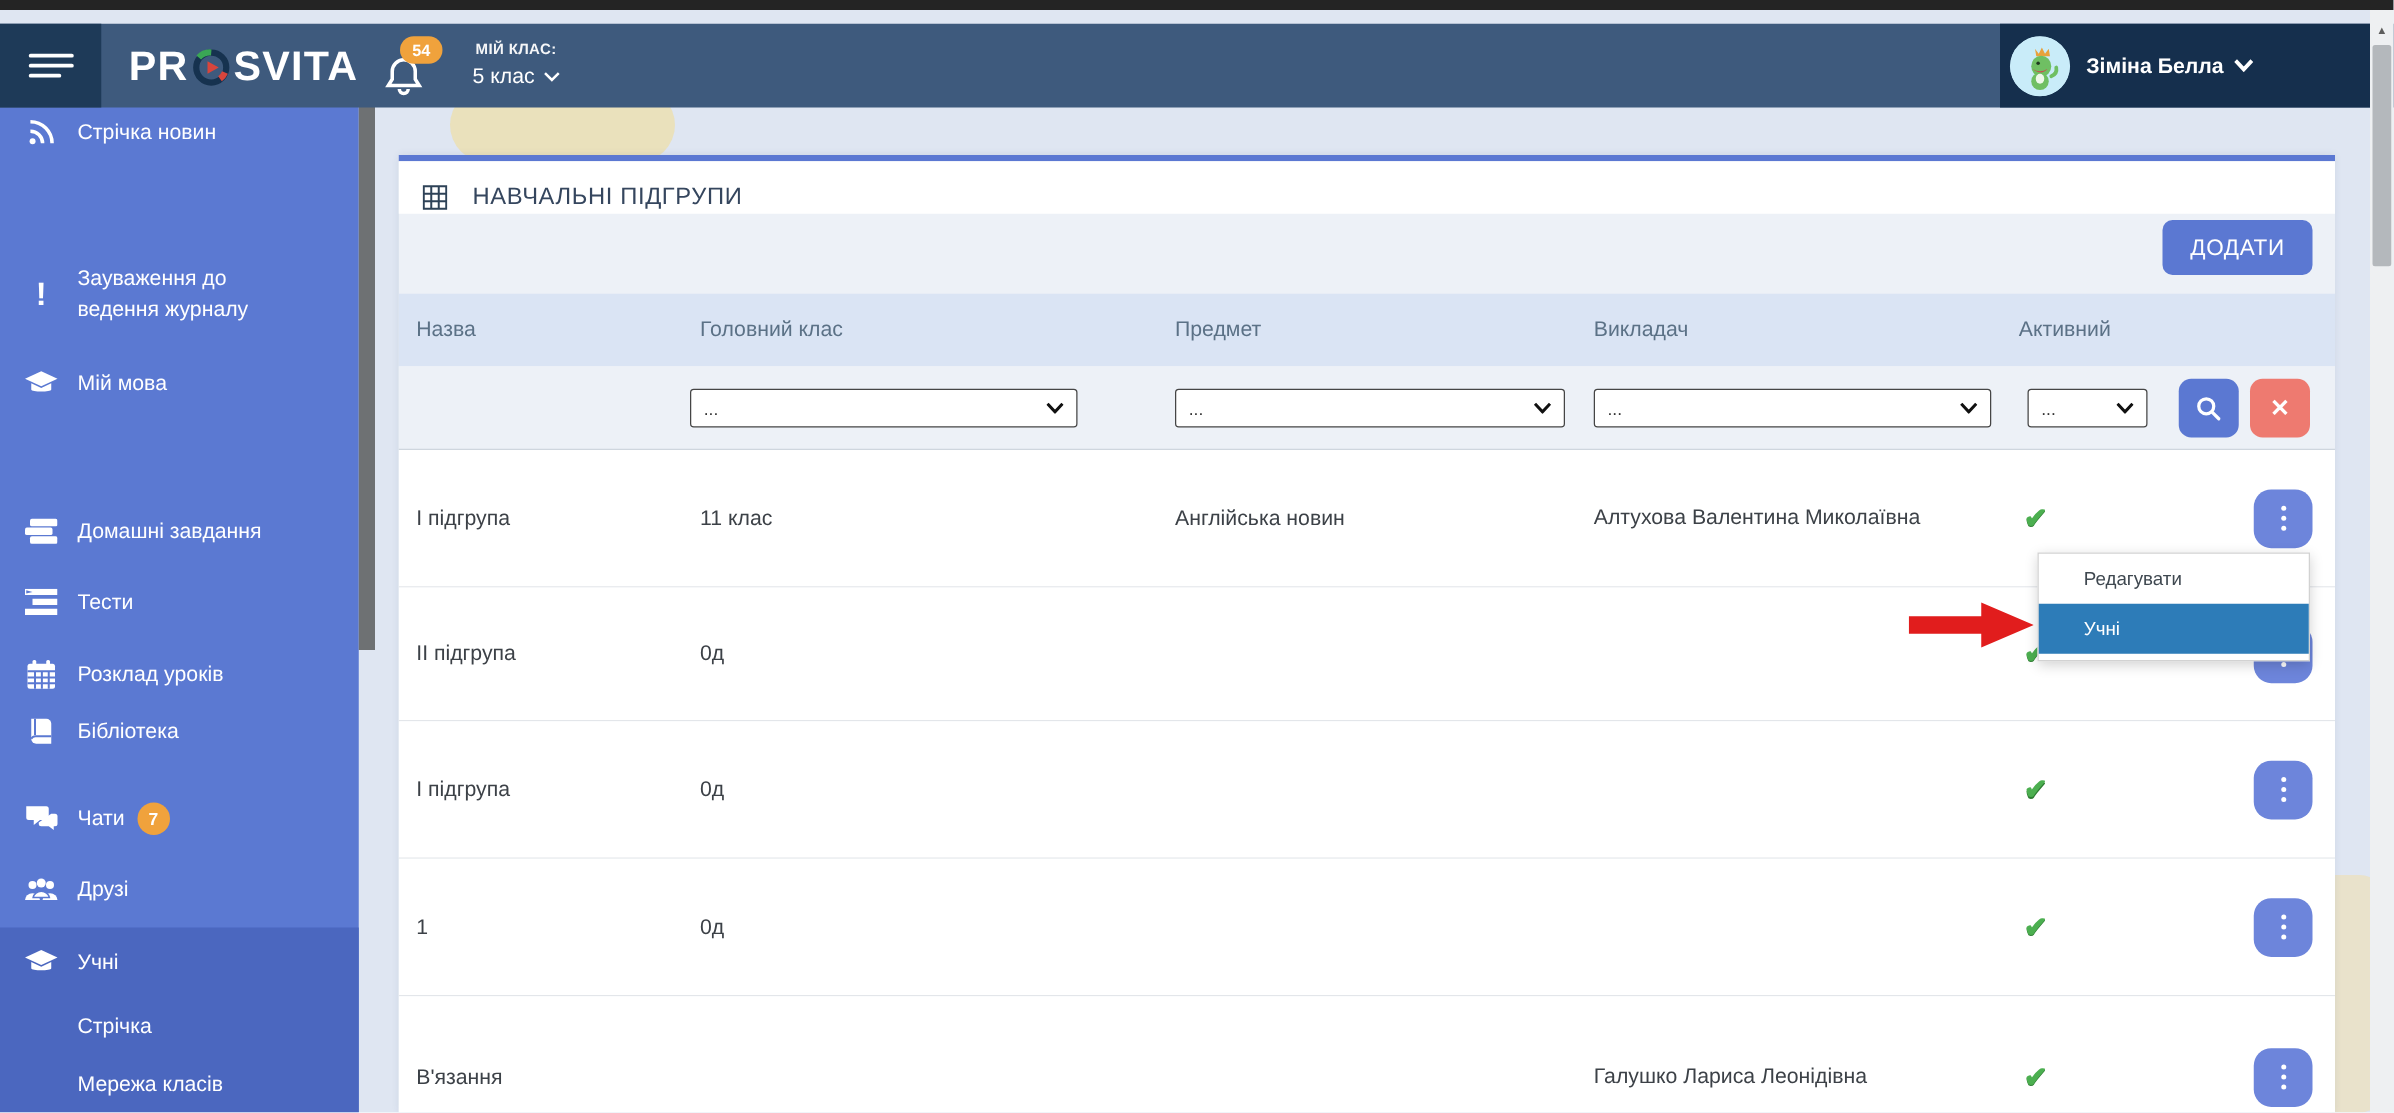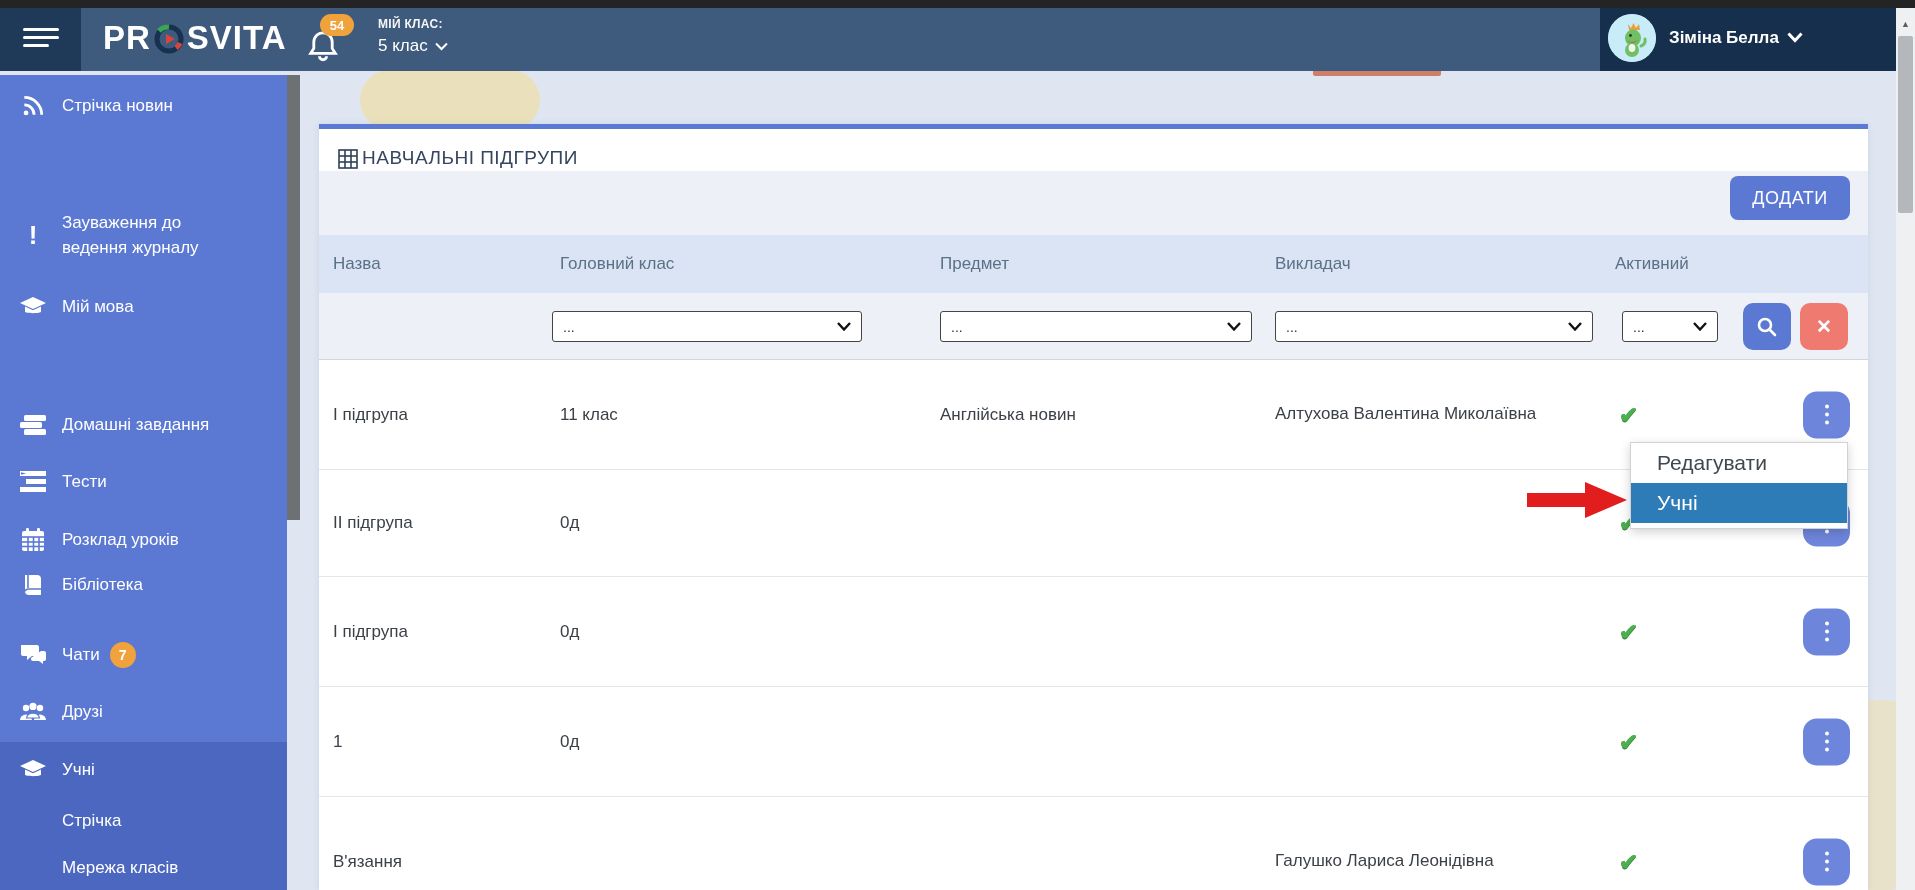--- a/index.html
+++ b/index.html
@@ -4,21 +4,21 @@
 <style>
   * { margin:0; padding:0; box-sizing:border-box; }
   html,body { width:1915px; height:890px; overflow:hidden; }
   body { font-family:"Liberation Sans", sans-serif; }
   #stage { position:relative; width:1915px; height:890px; background:#dfe6f2; overflow:hidden; }
 
   
   .top-strip { position:absolute; left:0; top:0; width:1915px; height:8px; background:#242424; z-index:60; }
 
   
-  .topbar { position:absolute; left:0; top:4px; width:1915px; height:67px; background:#3e5a7d; z-index:50; }
+  .topbar { position:absolute; left:0; top:19px; width:1915px; height:67px; background:#3e5a7d; z-index:50;text-align:center; }
   .hamburger-block { position:absolute; left:0; top:0; width:81px; height:67px; background:#1e3a58; display:flex; align-items:center; justify-content:center; cursor:pointer; }
   .hamburger { width:36px; }
   .hamburger span { display:block; height:3px; background:#fff; border-radius:2px; margin:5px 0; }
   .hamburger span:nth-child(3) { width:26px; }
 
   .brand { position:absolute; left:103px; top:14px; height:40px; display:flex; align-items:center; color:#fff; font-weight:bold; font-size:33px; letter-spacing:1px; }
   .brand .o-icon { display:inline-block; width:34px; height:34px; margin:0 1px; position:relative; }
 
   .bell-wrap { position:absolute; left:306px; top:16px; width:46px; height:44px; }
   .badge-54 { position:absolute; left:14px; top:-6px; min-width:34px; height:22px; background:#f0a23c; border-radius:11px; color:#fff; font-size:13px; font-weight:bold; display:flex; align-items:center; justify-content:center; z-index:2; }
@@ -46,21 +46,21 @@
 
   
   .deco-yellow-top { position:absolute; left:360px; top:70px; width:180px; height:60px; background:#f3dd90; opacity:.55; border-radius:30px; z-index:1; }
   .deco-orange { position:absolute; left:1313px; top:66px; width:128px; height:10px; background:#cc6b52; opacity:.85; border-radius:2px; z-index:1; }
   .deco-yellow-br { position:absolute; left:1848px; top:700px; width:60px; height:190px; background:#f0e0b0; opacity:.6; border-radius:20px; z-index:1; }
 
   
   .panel { position:absolute; left:319px; top:124px; width:1549px; height:766px; background:#edf1f7; z-index:10; box-shadow:0 0 6px rgba(60,80,120,.12); }
   .panel-accent { position:absolute; left:0; top:0; width:100%; height:5px; background:#5b78d2; }
   .panel-titlebar { position:absolute; left:0; top:5px; width:100%; height:42px; background:#fff; display:flex; align-items:center; }
-  .panel-title { margin-left:19px; display:flex; align-items:flex-end; gap:4px; color:#35465e; font-size:19px; letter-spacing:.5px;margin-top:16px; }
+  .panel-title { margin-left:19px; display:flex; align-items:center; gap:20px; color:#35465e; font-size:19px; letter-spacing:.5px;margin-top:16px; }
 
   .add-btn { position:absolute; right:18px; top:52px; width:120px; height:44px; background:#5b78d2; border:none; border-radius:8px; color:#fff; font-size:18px; font-family:"Liberation Sans",sans-serif; letter-spacing:.5px; cursor:pointer; }
 
   .thead { position:absolute; left:0; top:111px; width:100%; height:58px; background:#dae4f4; }
   .th { position:absolute; top:0; height:58px; display:flex; align-items:center; color:#5b7186; font-size:17px; }
   .c1 { left:14px; } .c2 { left:241px; } .c3 { left:621px; } .c4 { left:956px; } .c5 { left:1296px; }
 
   .filterrow { position:absolute; left:0; top:169px; width:100%; height:67px; background:#edf1f7; border-bottom:1px solid #cfd6de; }
   .fselect { position:absolute; top:18px; height:31px; background:#fff; border:1.5px solid #454545; border-radius:3px; color:#333; font-size:14px; display:flex; align-items:center; justify-content:space-between; padding:0 10px; cursor:pointer; }
   .fs2 { left:233px; width:310px; } .fs3 { left:621px; width:312px; } .fs4 { left:956px; width:318px; } .fs5 { left:1303px; width:96px; }
@@ -70,21 +70,21 @@
 
   .trow { position:absolute; left:0; width:100%; background:#fff; border-bottom:1px solid #e3e6ea; }
   .td { position:absolute; display:flex; align-items:center; color:#3c4147; font-size:17px; height:100%; }
   .td.teacher { max-width:305px; line-height:1.55; align-items:center; }
   .check { position:absolute; left:1300px; top:50%; transform:translateY(-50%); color:#4caf50; font-size:23px; font-weight:bold; text-shadow:0 1px 0 #2e7d32; }
   .row-action { position:absolute; left:1484px; top:50%; transform:translateY(-50%); width:47px; height:47px; background:#6d85db; border:none; border-radius:14px; cursor:pointer; display:flex; flex-direction:column; align-items:center; justify-content:center; gap:4px; }
   .row-action i { width:4px; height:4px; border-radius:50%; background:#fff; }
 
   
   .ctx-menu { position:absolute; left:1311px; top:318px; width:218px; background:#fff; border:1px solid #d2d2d2; box-shadow:0 3px 10px rgba(0,0,0,.18); z-index:30; padding-bottom:5px; }
-  .ctx-item { height:40px; display:flex; align-items:center; padding-left:26px; font-size:21px; color:#3f4850; cursor:pointer; }
+  .ctx-item { height:40px; display:flex; align-items:center; padding-left:36px; font-size:15px; color:#3f4850; cursor:pointer; }
   .ctx-item.hl { background:#2d7cb8; color:#fff; }
 
   
   .red-arrow { position:absolute; left:1208px; top:356px; width:100px; height:40px; z-index:35; pointer-events:none; }
 
   
   .pg-scroll { position:absolute; right:0; top:8px; width:19px; height:882px; background:#eef0f2; z-index:55; }
   .pg-scroll .arrow { position:absolute; top:8px; left:0; width:19px; height:16px; color:#5d5d5d; font-size:9px; text-align:center; line-height:16px; }
   .pg-thumb { position:absolute; top:28px; left:2px; width:15px; height:177px; background:#b4b8bc; border-radius:2px; }
 

